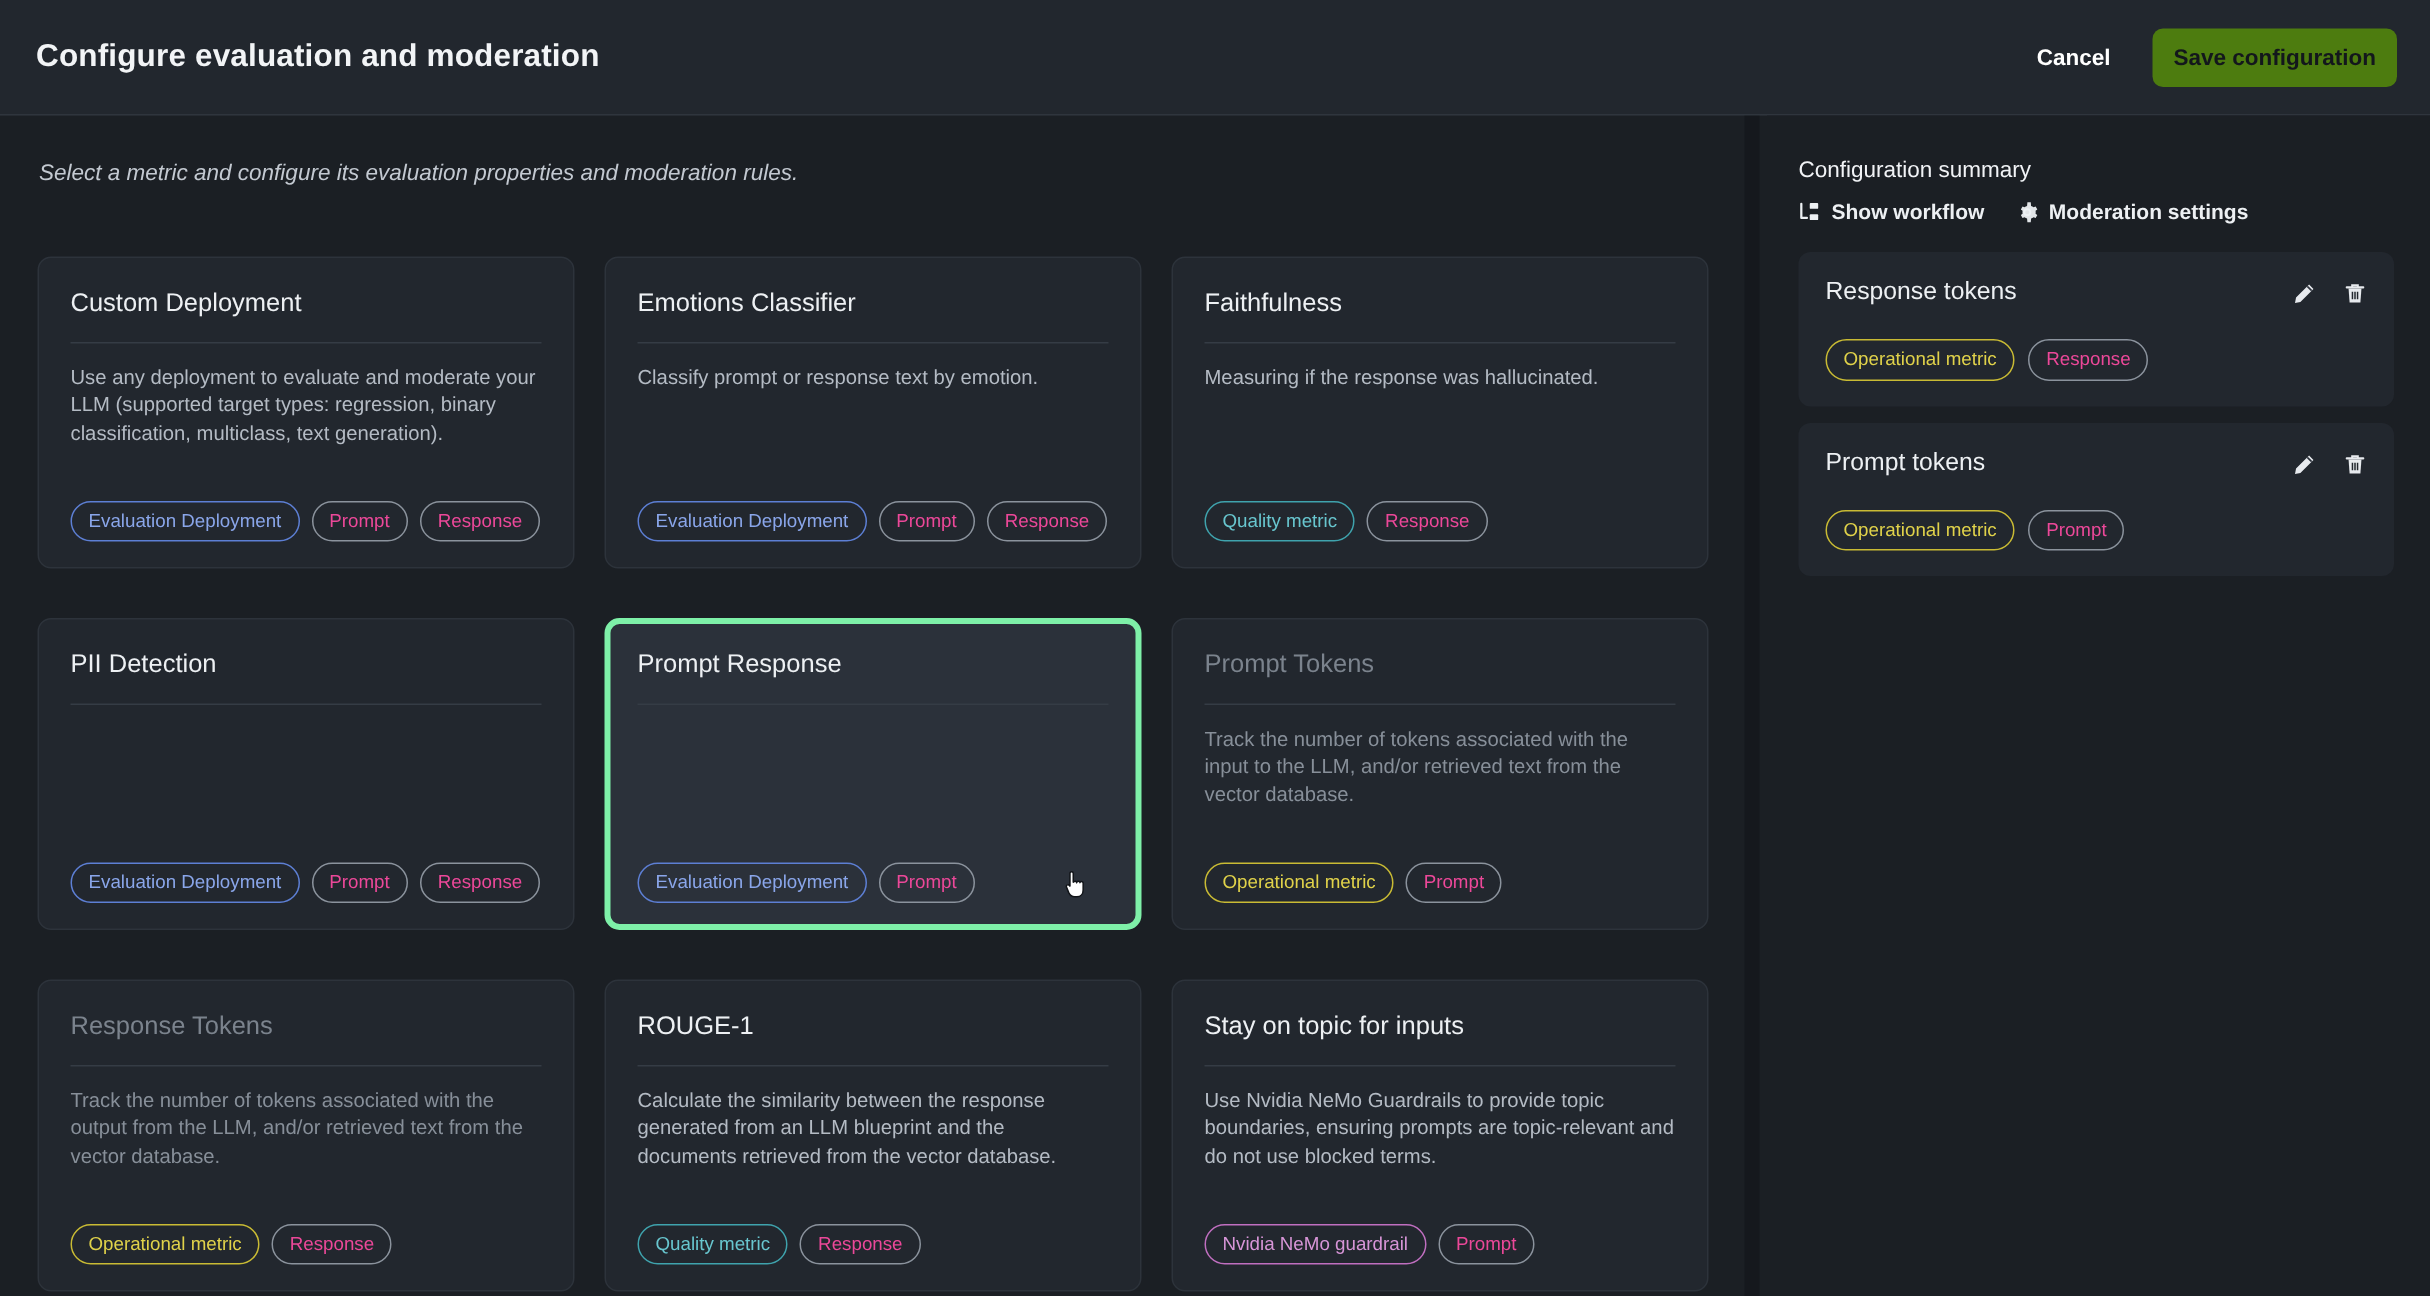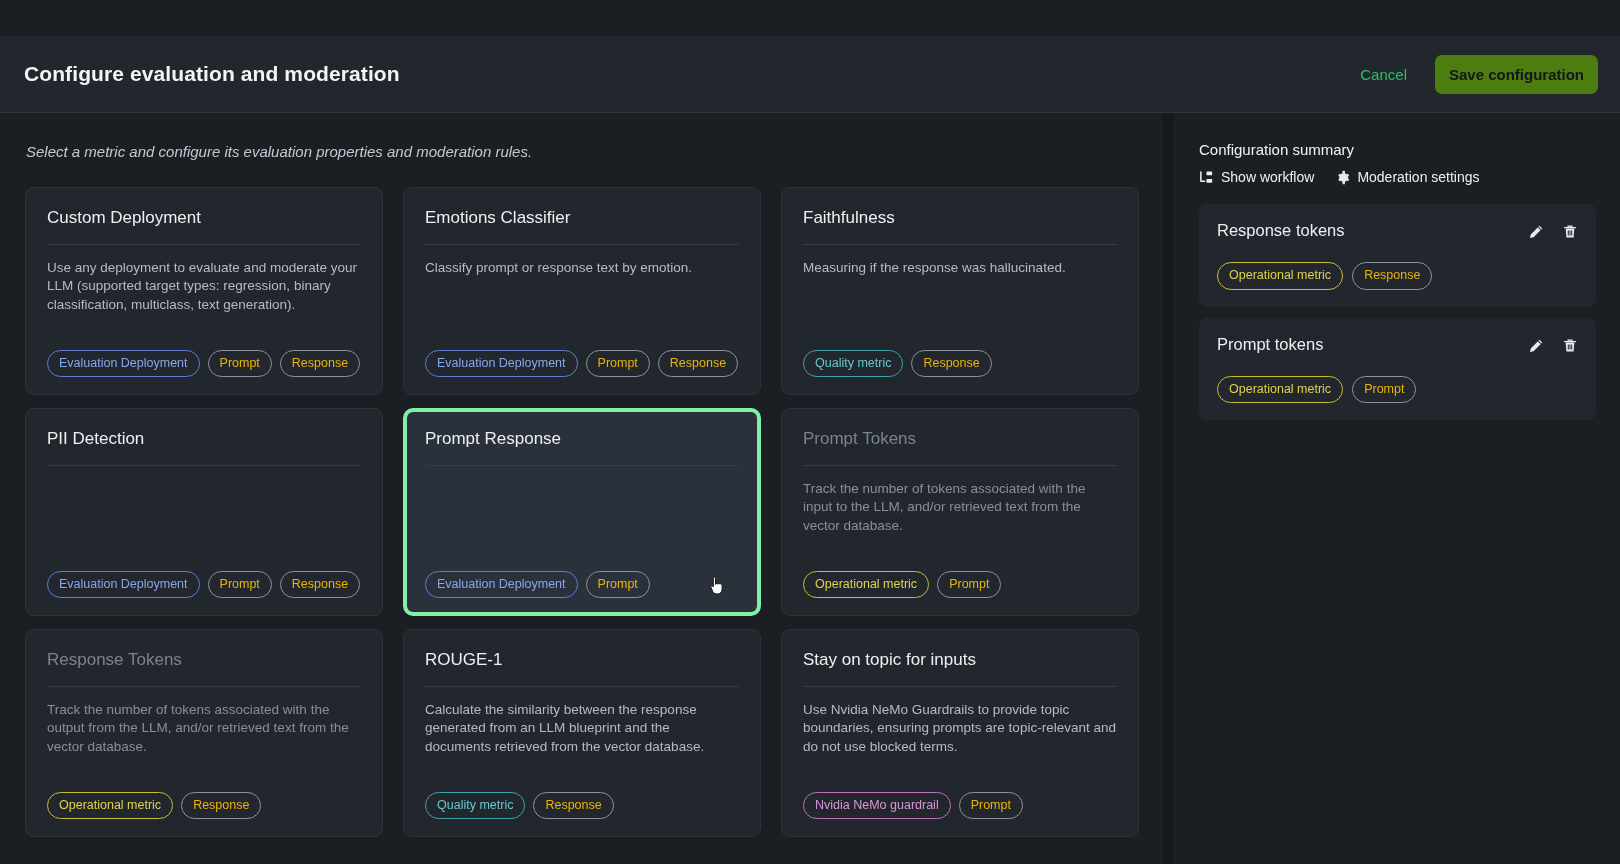--- a/index.html
+++ b/index.html
@@ -25,41 +25,40 @@
 
   
   .topbar {
     height: 77px;
     flex: 0 0 77px;
     background: #22272e;
     border-bottom: 1px solid #2f353d;
     display: flex;
     align-items: center;
     padding: 0 22px 0 24px;
-    margin-top: 36px;
   }
   .topbar-title {
     font-size: 21px;
     font-weight: bold;
     color: #f2f4f6;
     letter-spacing: .1px;
   }
   .topbar-actions {
     margin-left: auto;
     display: flex;
     align-items: center;
     gap: 22px;
   }
   .btn-cancel {
     background: none;
     border: none;
-    color: #22c55e;
+    color: #ffffff;
     font-family: inherit;
     font-size: 15px;
-    font-weight: normal;
+    font-weight: bold;
     cursor: pointer;
     padding: 8px 6px;
   }
   .btn-save {
     background: #4d7c0f;
     border: none;
     border-radius: 7px;
     color: #13171c;
     font-family: Liberation Sans, sans-serif;
     font-size: 15px;
@@ -100,20 +99,21 @@
   .card {
     position: relative;
     background: #22272e;
     border: 1px solid #2d333b;
     border-radius: 9px;
     padding: 20px 21px 17px 21px;
     min-height: 208px;
     display: flex;
     flex-direction: column;
     cursor: pointer;
+    margin-top: 20px;
   }
   .card.selected {
     background: #2b313a;
     border: 4px solid #7ef0a8;
     border-radius: 10px;
     padding: 17px 18px 14px 18px;
   }
   .card-title {
     font-size: 17px;
     color: #edf0f3;
@@ -136,21 +136,21 @@
     display: flex;
     gap: 8px;
     flex-wrap: wrap;
     align-items: center;
   }
 
   .pill {
     display: inline-block;
     border-radius: 999px;
     border: 1px solid #8b939d;
-    color: #eab308;
+    color: #ec4899;
     font-size: 12.5px;
     line-height: 1;
     padding: 6px 11px 7px 11px;
     white-space: nowrap;
   }
   .pill.eval   { border-color: #5d7fd4; color: #8aa6ea; }
   .pill.qual   { border-color: #3fa3ad; color: #68c6cf; }
   .pill.oper   { border-color: #c9bb34; color: #e0d24a; }
   .pill.guard  { border-color: #c06fc0; color: #d795d7; }
 
@@ -189,21 +189,21 @@
     display: flex;
     align-items: center;
     gap: 21px;
     margin-bottom: 19px;
   }
   .summary-link {
     display: flex;
     align-items: center;
     gap: 7px;
     font-size: 14px;
-    font-weight: normal;
+    font-weight: bold;
     color: #edf0f3;
     cursor: pointer;
   }
   .summary-link svg { display: block; }
 
   .sum-card {
     background: #22272e;
     border-radius: 8px;
     padding: 17px 18px 17px 18px;
     margin-bottom: 11px;

